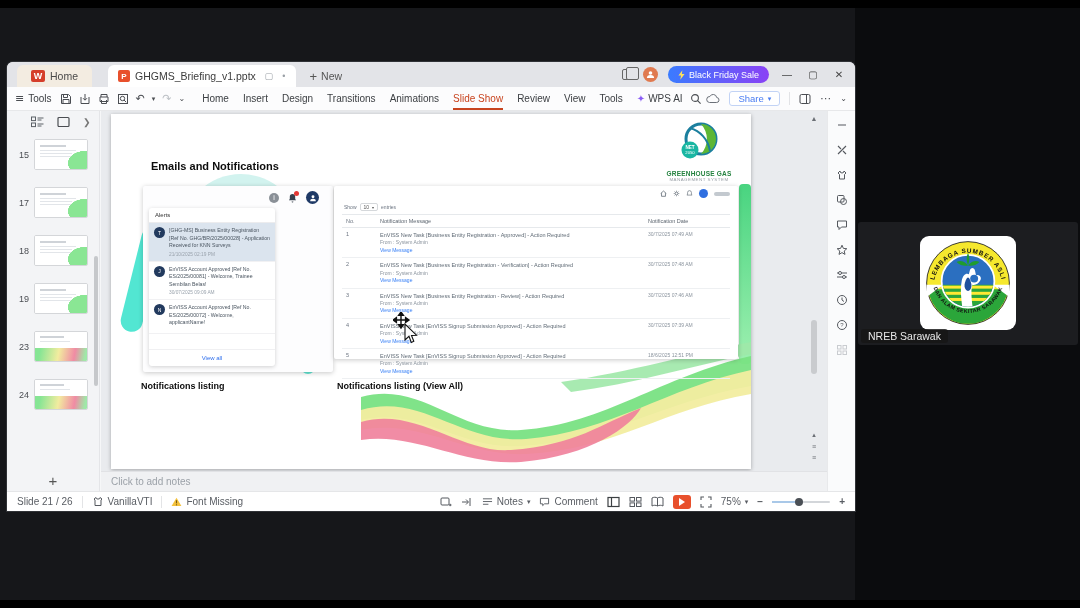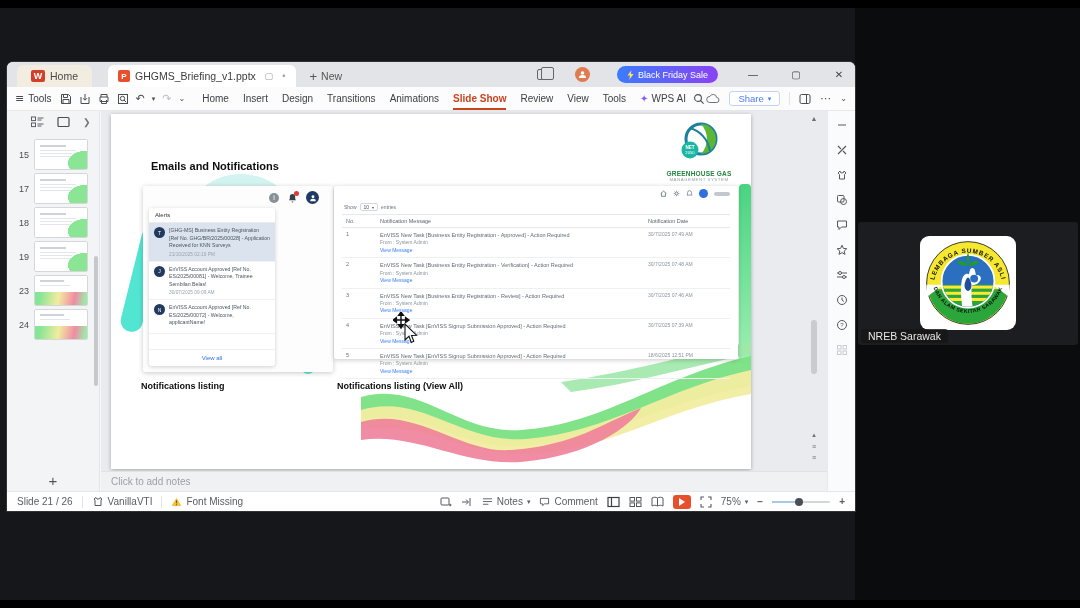--- a/index.html
+++ b/index.html
@@ -12,52 +12,52 @@
   #wps{position:absolute;left:7px;top:62px;width:848px;height:449px;background:#f6f7f8;overflow:hidden;border-radius:6px 6px 0 0;box-shadow:0 0 0 1px #303236}
   
   .tabbar{height:25px;background:#e3e4e8;display:flex;align-items:flex-end;padding-left:10px;position:relative}
   .tab-home{display:flex;align-items:center;gap:5px;background:#f3ece1;border-radius:6px 6px 0 0;padding:0 14px;height:22px;font-size:10.5px;color:#4a4a4a}
   .w-logo{width:14px;height:12px;background:#d53e2a;border-radius:2px;color:#fff;font-size:9px;font-weight:bold;display:flex;align-items:center;justify-content:center}
   .tab-doc{display:flex;align-items:center;gap:5px;background:#fff;border-radius:6px 6px 0 0;padding:0 10px;height:22px;margin-left:16px;font-size:10.5px;color:#3c3c3c}
   .p-logo{width:12px;height:12px;background:#e8502c;border-radius:2px;color:#fff;font-size:8px;font-weight:bold;display:flex;align-items:center;justify-content:center}
   .tab-doc .mini{font-size:9px;color:#9aa0a6;margin-left:4px}
   .tab-new{display:flex;align-items:center;gap:4px;margin-left:14px;font-size:10.5px;color:#555;height:22px}
   .plus{font-size:13px;color:#555}
-  .tab-right{position:absolute;right:8px;top:0;height:25px;display:flex;align-items:center;gap:27px}
+  .tab-right{position:absolute;right:8px;top:0;height:25px;display:flex;align-items:center;gap:10px}
   .stack-ic{width:11px;height:11px;border:1px solid #666;border-radius:2px;position:relative}
   .stack-ic::after{content:"";position:absolute;left:3px;top:-3px;width:11px;height:11px;border:1px solid #666;border-radius:2px;background:#e3e4e8}
   .avatar-o{width:15px;height:15px;border-radius:50%;background:#e07a50;display:flex;align-items:center;justify-content:center}
   .promo{display:flex;align-items:center;gap:4px;background:linear-gradient(90deg,#3a7bff,#8a42f5);color:#fff;font-size:9px;border-radius:9px;padding:0 10px;height:17px;white-space:nowrap}
   .winbtn{font-size:10px;color:#444;width:16px;text-align:center}
 
   
   .ribbon{height:24px;background:#fcfcfd;border-bottom:1px solid #e7e8ea;display:flex;align-items:center;padding:0 8px;font-size:10px;color:#3d4044}
   .ribbon .file{display:flex;align-items:center;gap:4px;margin-right:8px}
   .qicons{display:flex;align-items:center;gap:7px;margin-right:10px}
   .uglyph{font-family:"DejaVu Sans",sans-serif;font-size:11px;color:#4a4d52}
   .uglyph.dis{color:#bcc0c5}
   .menu{display:flex;align-items:center}
   .menu-item{padding:0 7px;height:24px;line-height:24px;position:relative;white-space:nowrap}
-  .menu-item[data-v="active"]{color:#c8441f;font-weight:bold}
+  .menu-item[data-v="active"]{color:#c8441f;font-weight:normal}
   .menu-item[data-v="active"]::after{content:"";position:absolute;left:7px;right:7px;bottom:1px;height:2px;background:#c8441f}
   .wps-ai{display:flex;align-items:center;gap:3px;padding:0 7px;white-space:nowrap}
   .sparkle{color:#8a5cf6;font-family:"DejaVu Sans",sans-serif;font-size:10px}
   .ribbon-right{margin-left:auto;display:flex;align-items:center;gap:9px}
   .share-btn{display:flex;align-items:center;gap:4px;border:1px solid #c2d3f5;color:#4a7df2;font-size:9.5px;border-radius:3px;padding:1px 8px;background:#fff}
   .vdiv{width:1px;height:13px;background:#e2e3e6}
 
   
   .workspace{position:absolute;left:0;top:49px;right:0;bottom:20px}
   .left-panel{position:absolute;left:0;top:0;width:93px;bottom:0;background:#f3f4f6;border-right:1px solid #e4e5e8}
   .panel-head{display:flex;gap:13px;padding:5px 0 3px 24px;align-items:center}
   .ph-ic{position:relative}
   .ph-ic.on::after{content:"";position:absolute;left:0;right:0;bottom:-3px;height:2px;background:#e0763a}
   .chev{font-size:9px;color:#777}
   .thumbs{position:absolute;left:0;top:28px;bottom:20px;right:0;overflow:hidden}
-  .t-row{display:flex;align-items:center;gap:5px;margin-bottom:3px;padding-left:6px}
+  .t-row{display:flex;align-items:center;gap:5px;margin-bottom:17px;padding-left:6px}
   .t-num{width:16px;text-align:right;font-size:9px;color:#4a4d52}
   .t-box{width:54px;height:31px;background:#fff;border:1px solid #d4d6d9;border-radius:2px;position:relative;overflow:hidden}
   .t-box[data-sel="sel"]{outline:2px solid #e0763a;outline-offset:0;border-color:#fff}
   .art{position:absolute;inset:0}
   .art[data-v="lines"]{background:
     radial-gradient(55% 75% at 94% 80%, #8ae694 0 55%, rgba(0,0,0,0) 56%),
     linear-gradient(#cfd3d8 0 0) 5px 5px/26px 2px no-repeat,
     linear-gradient(#e2e5e9 0 0) 5px 10px/36px 1px no-repeat,
     linear-gradient(#e2e5e9 0 0) 5px 13px/32px 1px no-repeat,
     linear-gradient(#e2e5e9 0 0) 5px 16px/34px 1px no-repeat,#fff}

